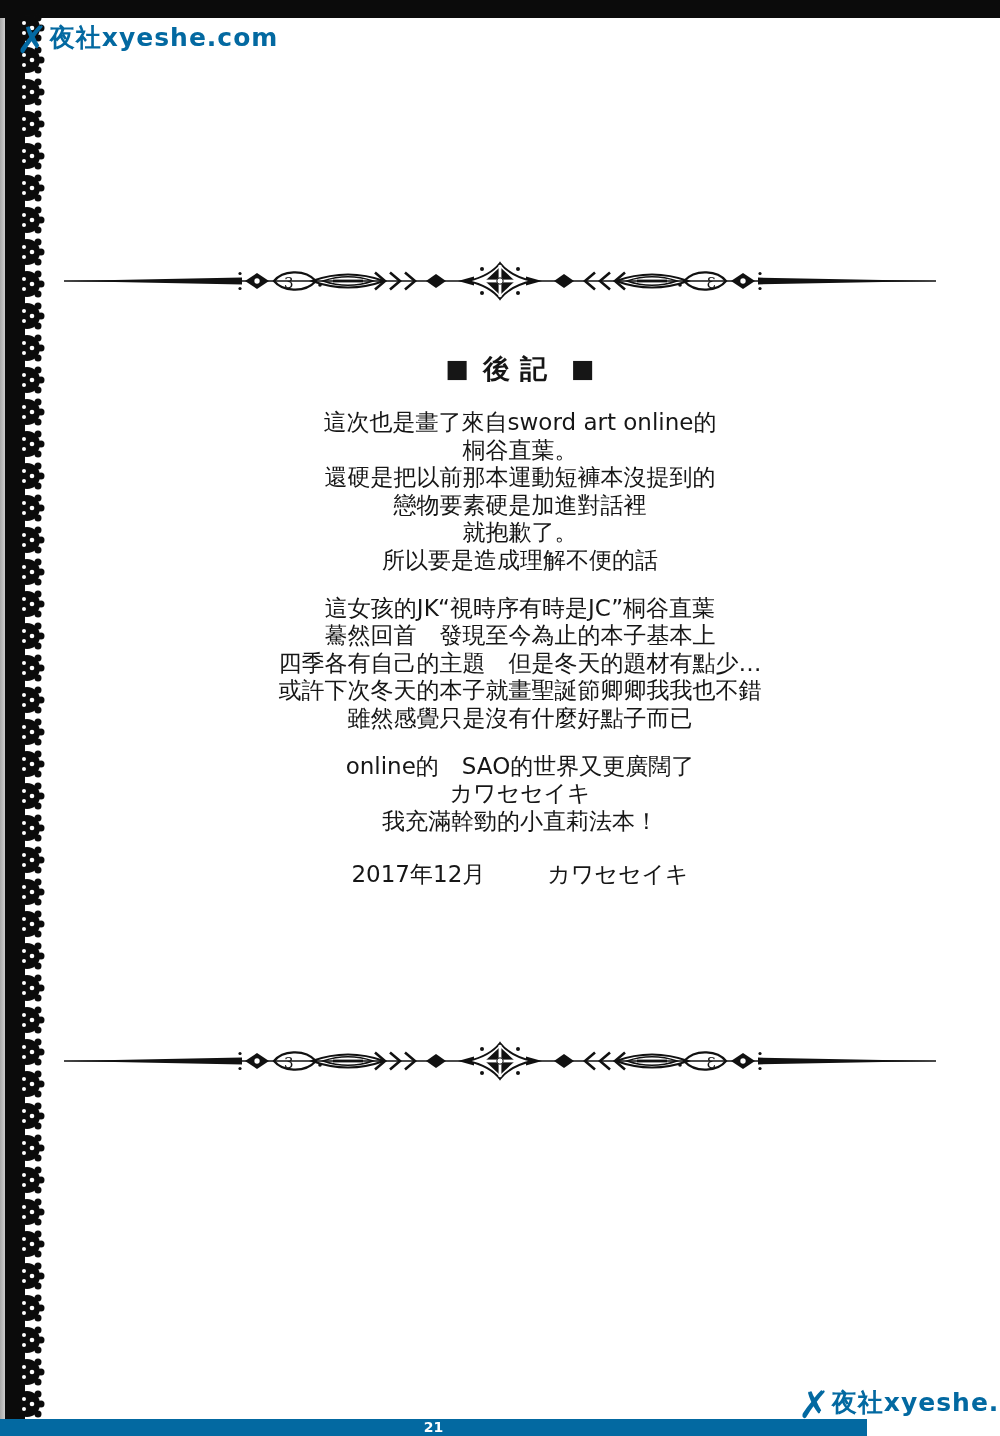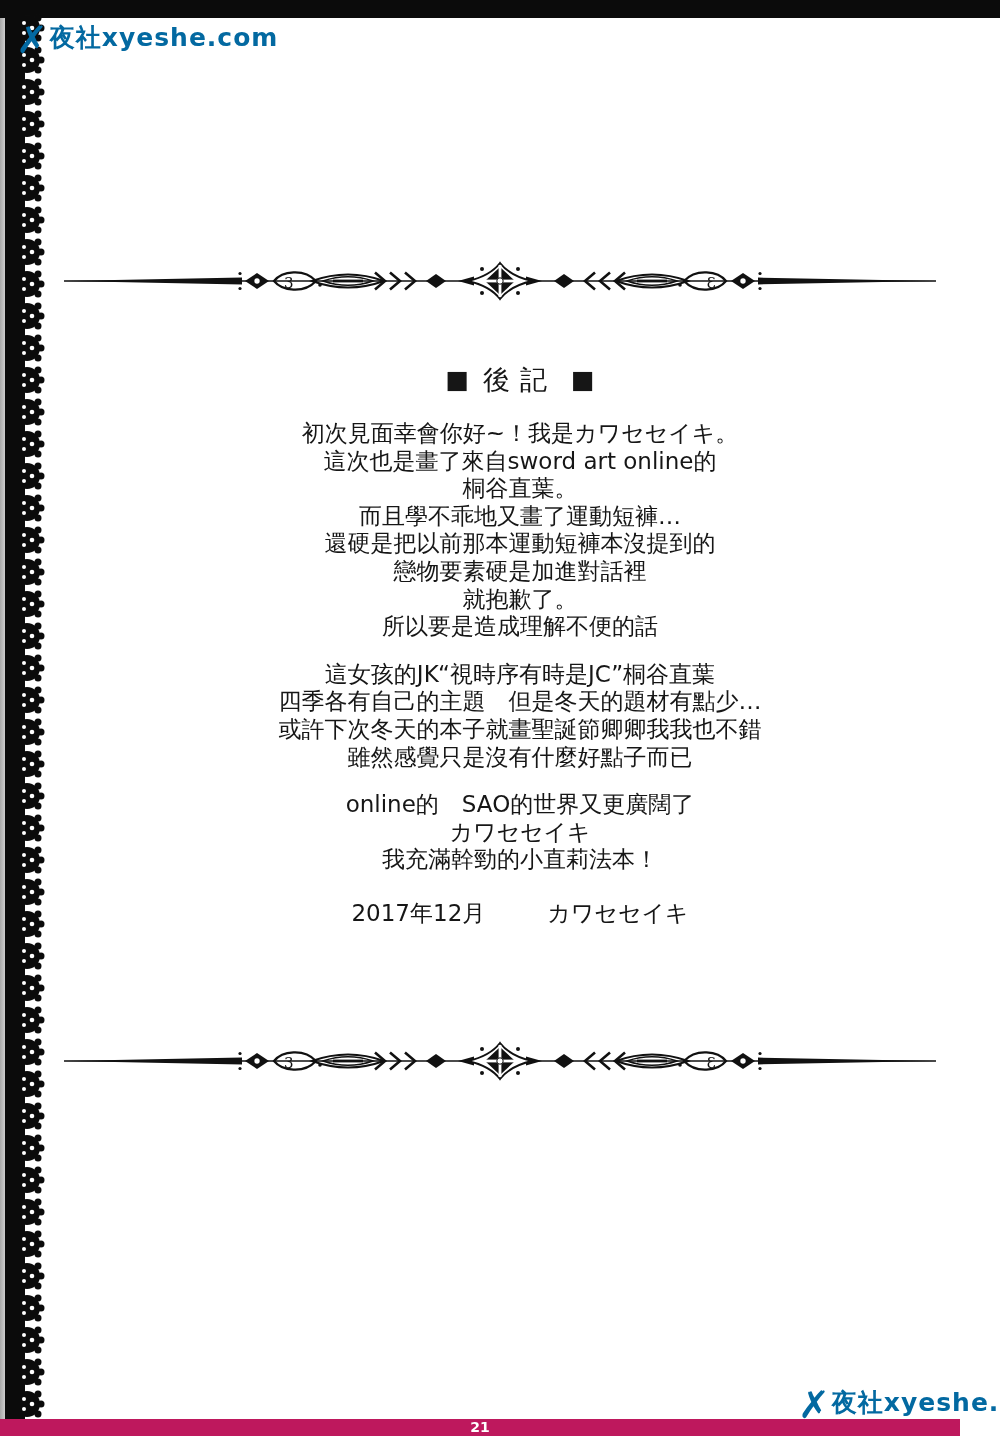--- a/index.html
+++ b/index.html
@@ -10,40 +10,40 @@
   }
   .scan-edge {
     position:absolute; left:0; top:0; width:9px; height:1436px;
     background:linear-gradient(to right,#a8a8a8,#ececec);
   }
   .top-bar {
     position:absolute; left:0; top:0; width:1000px; height:18px;
     background:#0b0b0b;
   }
   .bottom-bar {
-    position:absolute; left:0; top:1419px; width:960px; height:17px;
-    background:#be185d; color:#ffffff; text-align:center;
+    position:absolute; left:0; top:1419px; width:867px; height:17px;
+    background:#0369a1; color:#ffffff; text-align:center;
     font-size:14px; line-height:17px; font-weight:bold;
   }
   .lace { position:absolute; left:5px; top:12px; }
   .watermark {
     position:absolute; color:#0369a1; font-size:25px; font-weight:bold;
     letter-spacing:1px; white-space:nowrap; z-index:5;
   }
   .watermark .x-logo { font-size:38px; font-weight:normal; vertical-align:-7px; margin-right:1px; }
   .wm-top { left:16px; top:18px; }
   .wm-bottom { left:798px; top:1383px; }
   .divider { position:absolute; left:56px; width:888px; height:44px; }
   .d-top { top:259px; }
   .d-bottom { top:1039px; }
   .content {
     position:absolute; left:42px; right:2px; top:346px;
     text-align:center; color:#161616;
   }
-  .hdr { font-size:27px; font-weight:400; margin:16px 0 22px 0; }
+  .hdr { font-size:27px; font-weight:700; margin:5px 0 22px 0; }
   .hdr .sq { font-size:25px; vertical-align:1px; }
   .hdr .t { margin:0 14px; letter-spacing:10px; }
   .para { font-size:23px; line-height:27.6px; font-weight:500; margin:0 0 20px 0; }
   .dateline { font-size:23px; font-weight:500; margin-top:24px; }
   .sig { display:inline-block; margin-left:62px;font-family:Liberation Serif, serif; }
 </style>
 </head>
 <body>
 
 <svg width="0" height="0" style="position:absolute" aria-hidden="true">
@@ -115,32 +115,31 @@
 <svg class="divider d-bottom" viewBox="0 0 888 44">
     <use href="#divider-orn"></use>
   </svg>
 
 <div class="content">
   <div class="hdr">
     <span class="sq">■</span><span class="t">後記</span><span class="sq">■</span>
   </div>
 
   <div class="para">
-    <div>初次見面幸會你好~！我是カワセセイキ。</div>
     <div>這次也是畫了來自sword art online的</div>
     <div>桐谷直葉。</div>
-    <div>而且學不乖地又畫了運動短褲…</div>
     <div>還硬是把以前那本運動短褲本沒提到的</div>
     <div>戀物要素硬是加進對話裡</div>
     <div>就抱歉了。</div>
     <div>所以要是造成理解不便的話</div>
   </div>
 
   <div class="para">
     <div>這女孩的JK“視時序有時是JC”桐谷直葉</div>
+    <div>驀然回首　發現至今為止的本子基本上</div>
     <div>四季各有自己的主題　但是冬天的題材有點少…</div>
     <div>或許下次冬天的本子就畫聖誕節卿卿我我也不錯</div>
     <div>雖然感覺只是沒有什麼好點子而已</div>
   </div>
 
   <div class="para">
     <div>online的　SAO的世界又更廣闊了</div>
     <div>カワセセイキ</div>
     <div>我充滿幹勁的小直莉法本！</div>
   </div>

